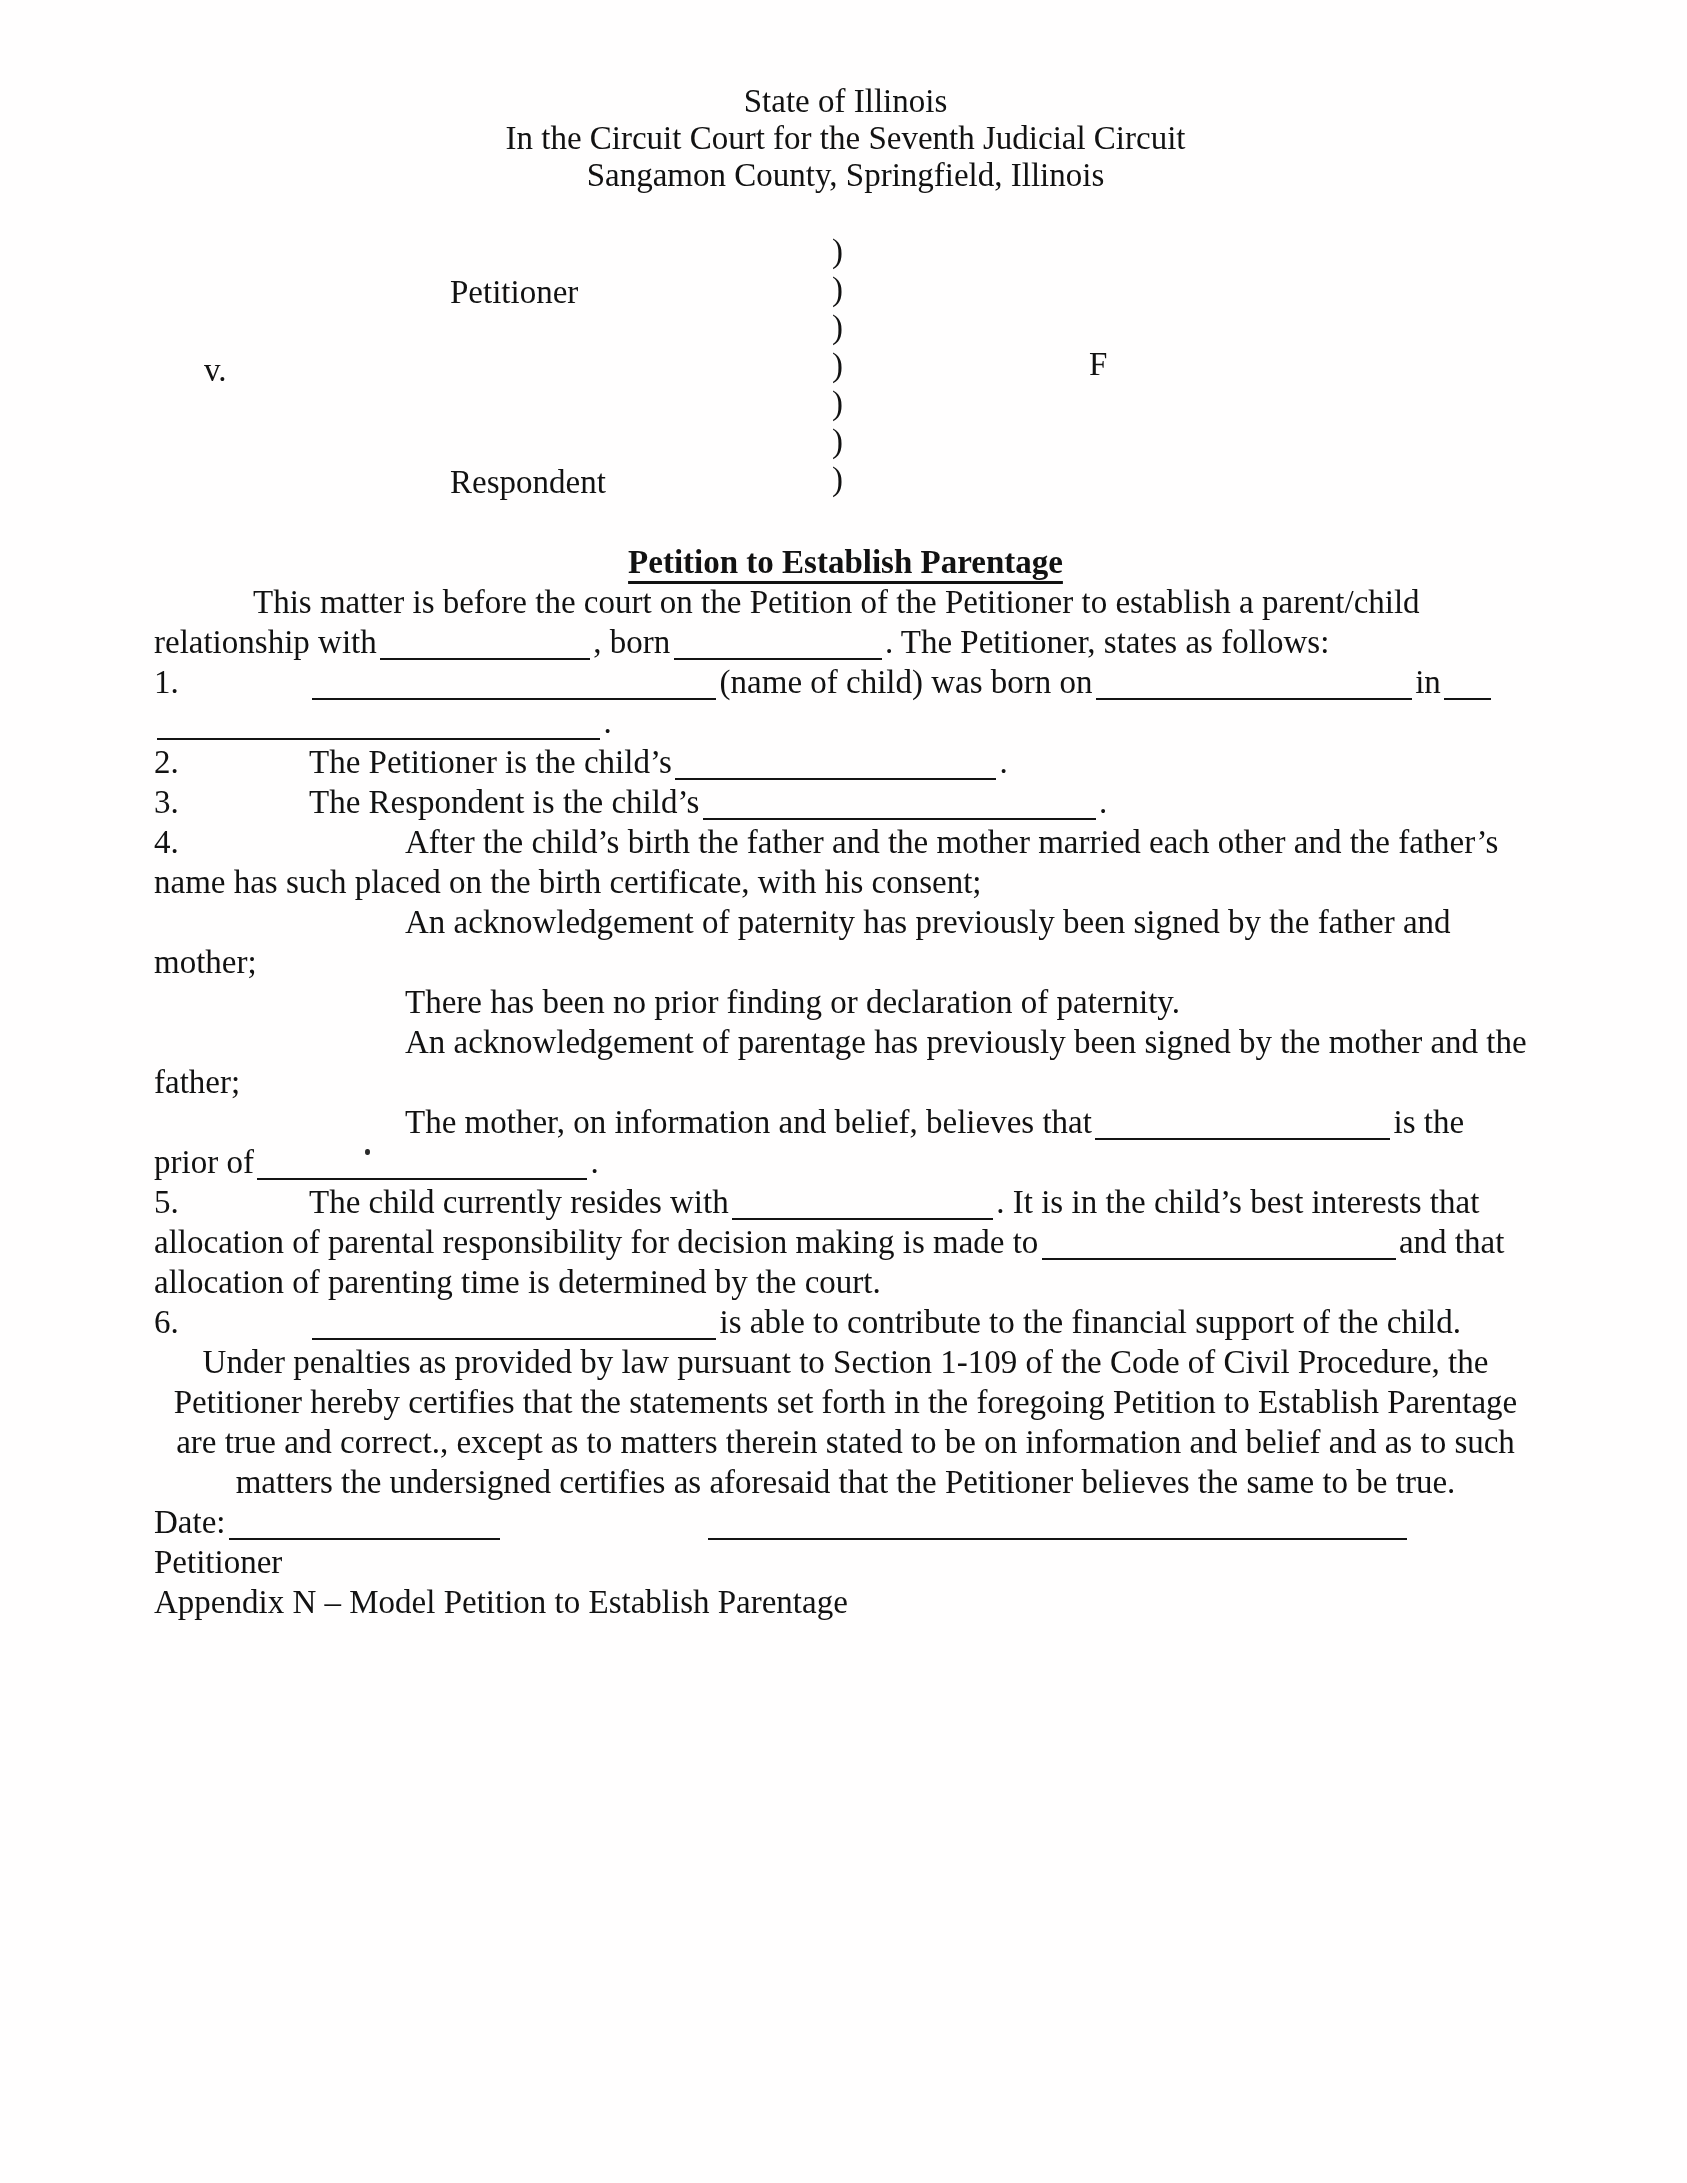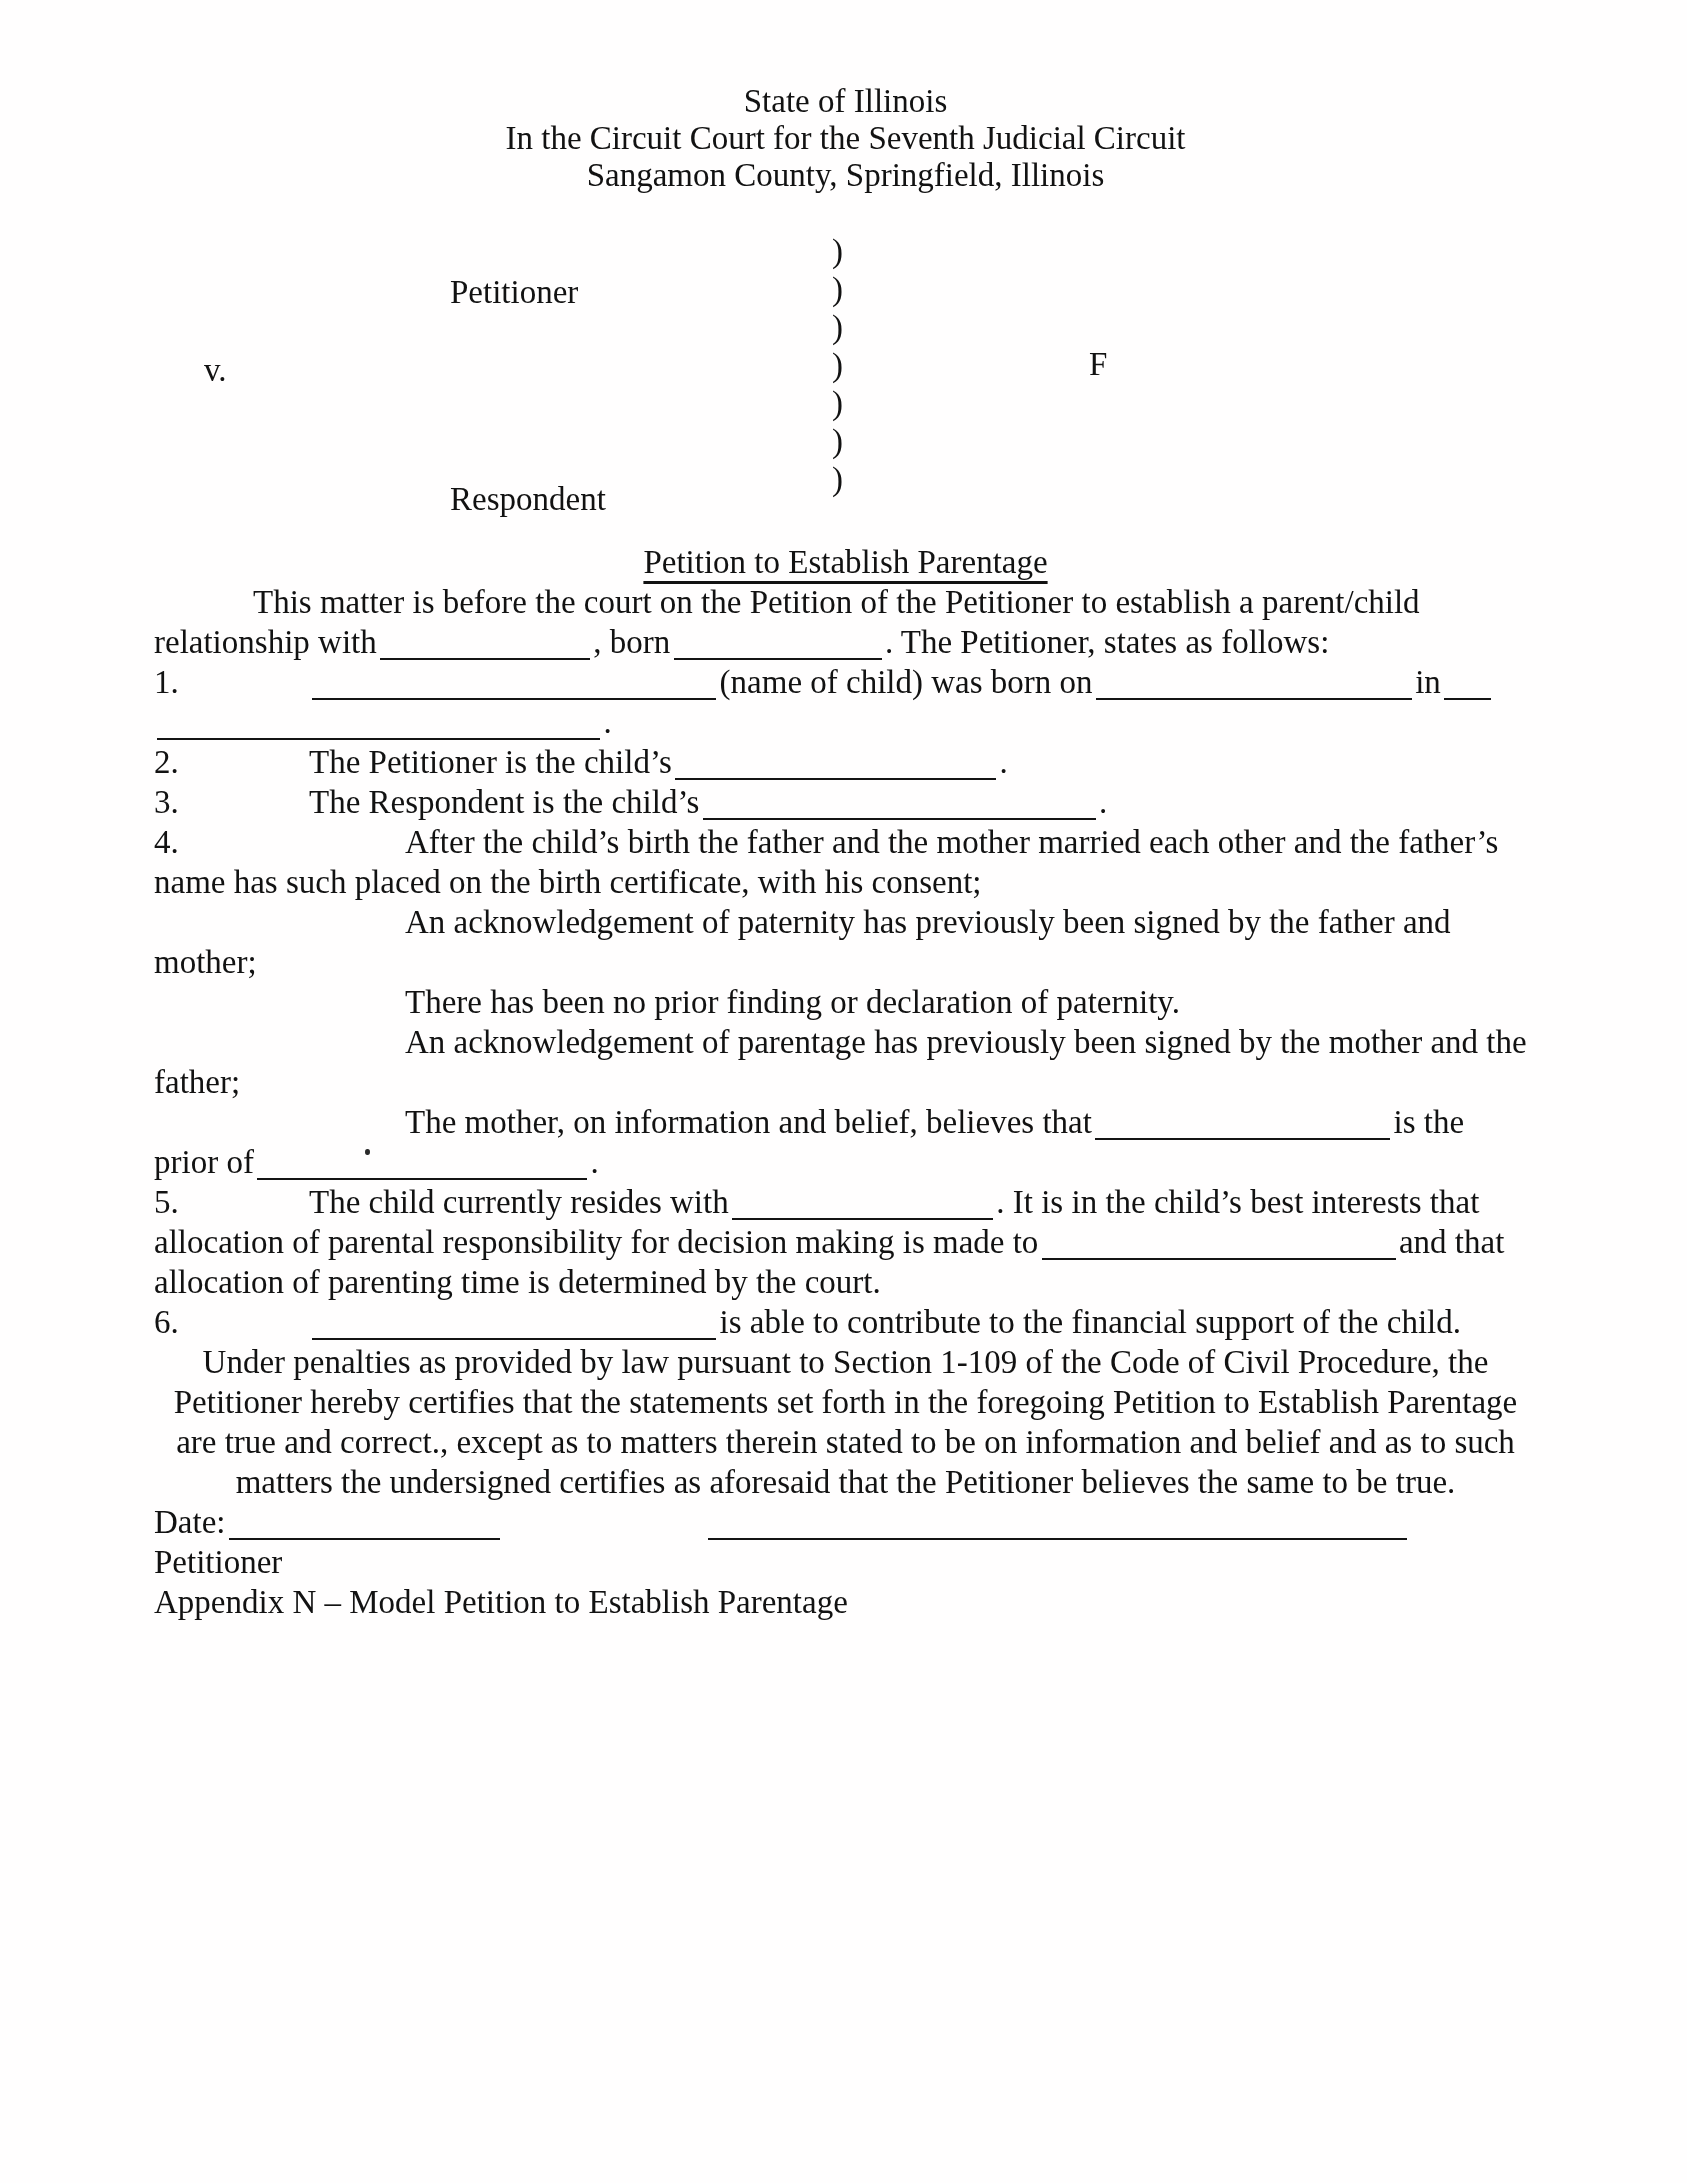--- a/index.html
+++ b/index.html
@@ -17,22 +17,22 @@
     padding: 83px 150px 16px 154px;
     overflow: hidden;
   }
   .hdr { text-align: center; line-height: 37px; margin: 0; }
   .caption { position: relative; height: 268px; margin-top: 38px; }
   .paren-col { position: absolute; left: 678px; top: 0; line-height: 38px; }
   .paren-col div { height: 38px; }
   .cap-pet  { position: absolute; left: 296px;  top: 40px; }
   .cap-v    { position: absolute; left: 50px;   top: 118px; }
   .cap-f    { position: absolute; left: 935px; top: 112px; }
-  .cap-resp { position: absolute; left: 296px;  top: 247px; }
-  .title { text-align: center; font-weight: normal; margin: 42px 0 0 0; }
+  .cap-resp { position: absolute; left: 296px;  top: 230px; }
+  .title { text-align: center; font-weight: bold; margin: 42px 0 0 0; }
   .title span { text-decoration: underline; text-decoration-thickness: 3.3px; text-underline-offset: 8px; }
   p.para { margin: 0; }
   .intro { margin-top: 34px; text-indent: 99px; }
   .item  { margin-top: 32px; }
   .item4 { margin-top: 48px; }
   .item5 { margin-top: 37px; }
   .opt   { text-indent: 251px; margin-top: 5.3px; }
   .num      { display: inline-block; width: 155px; }
   .num-wide { display: inline-block; width: 251px; }
   .blank {

